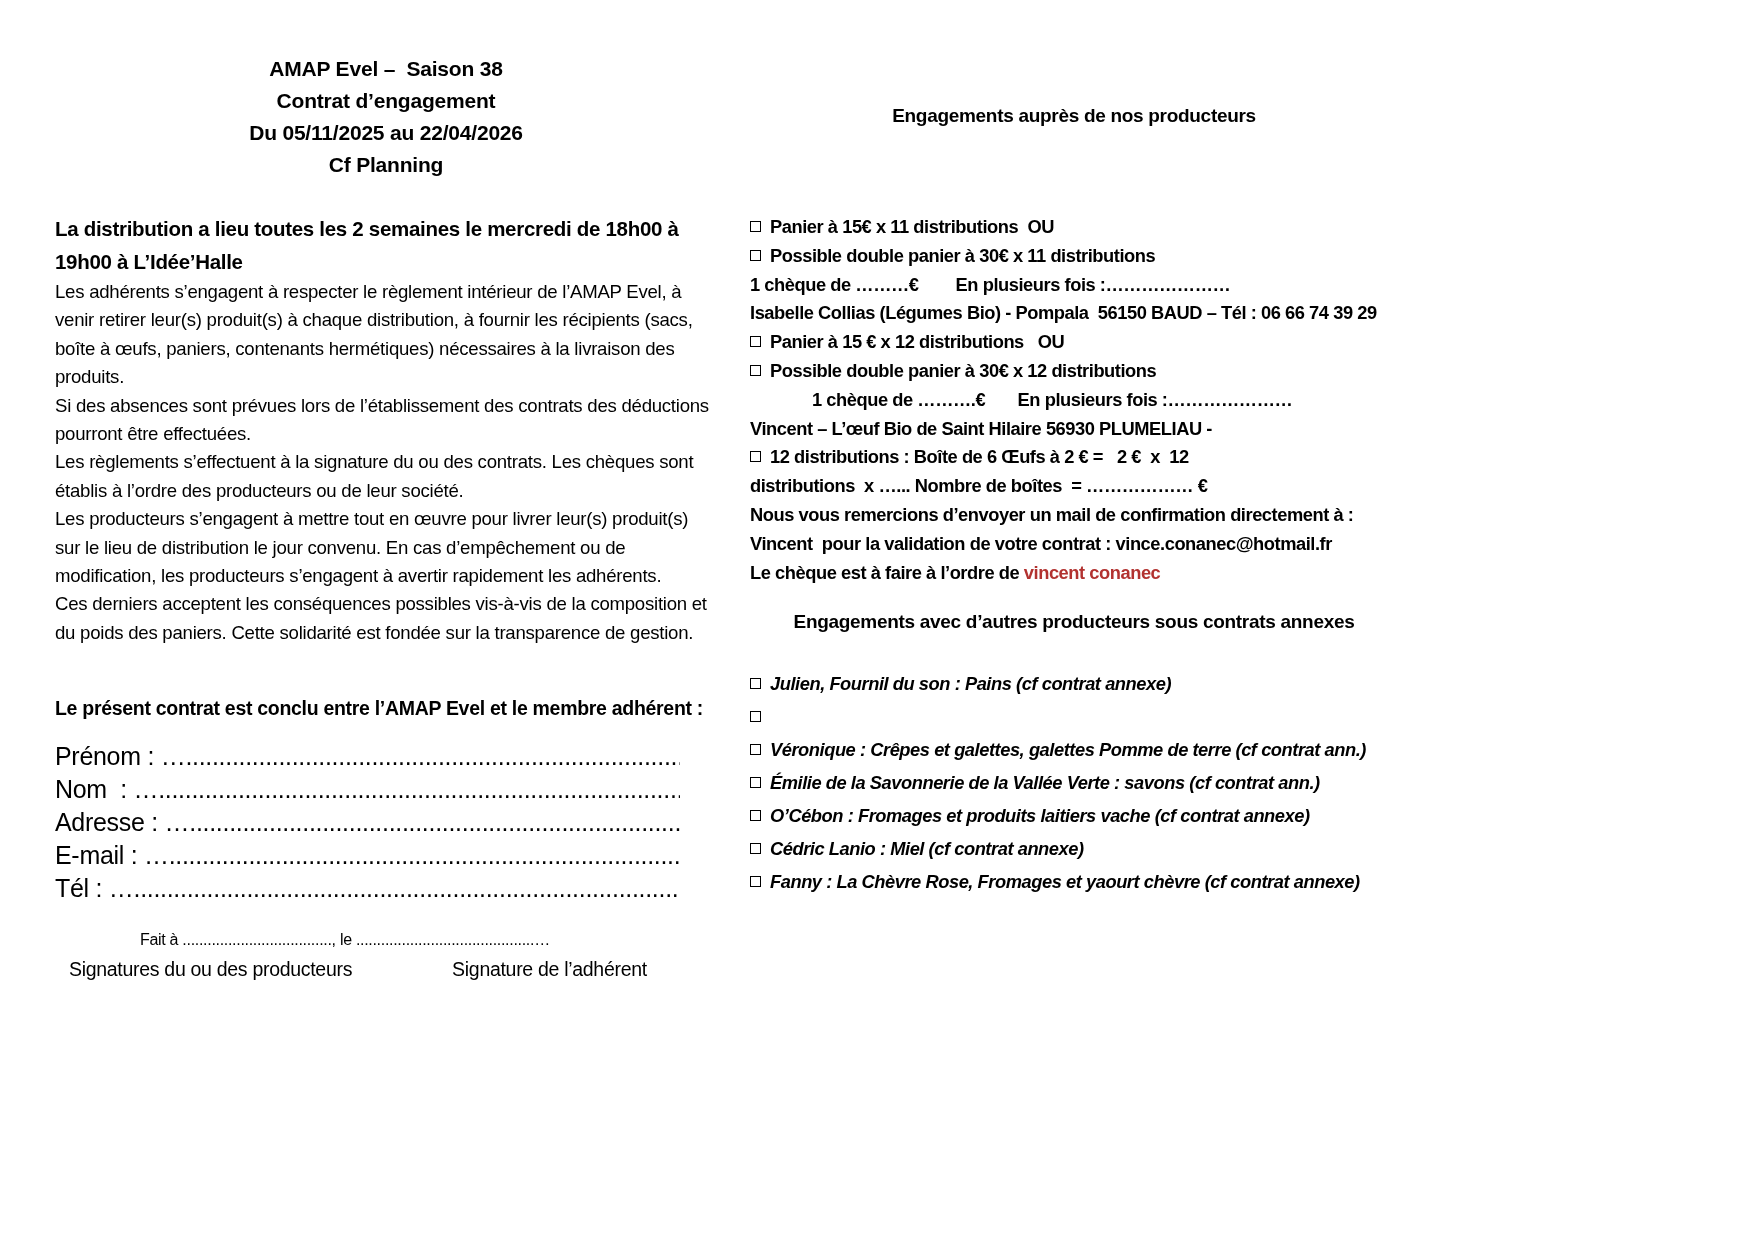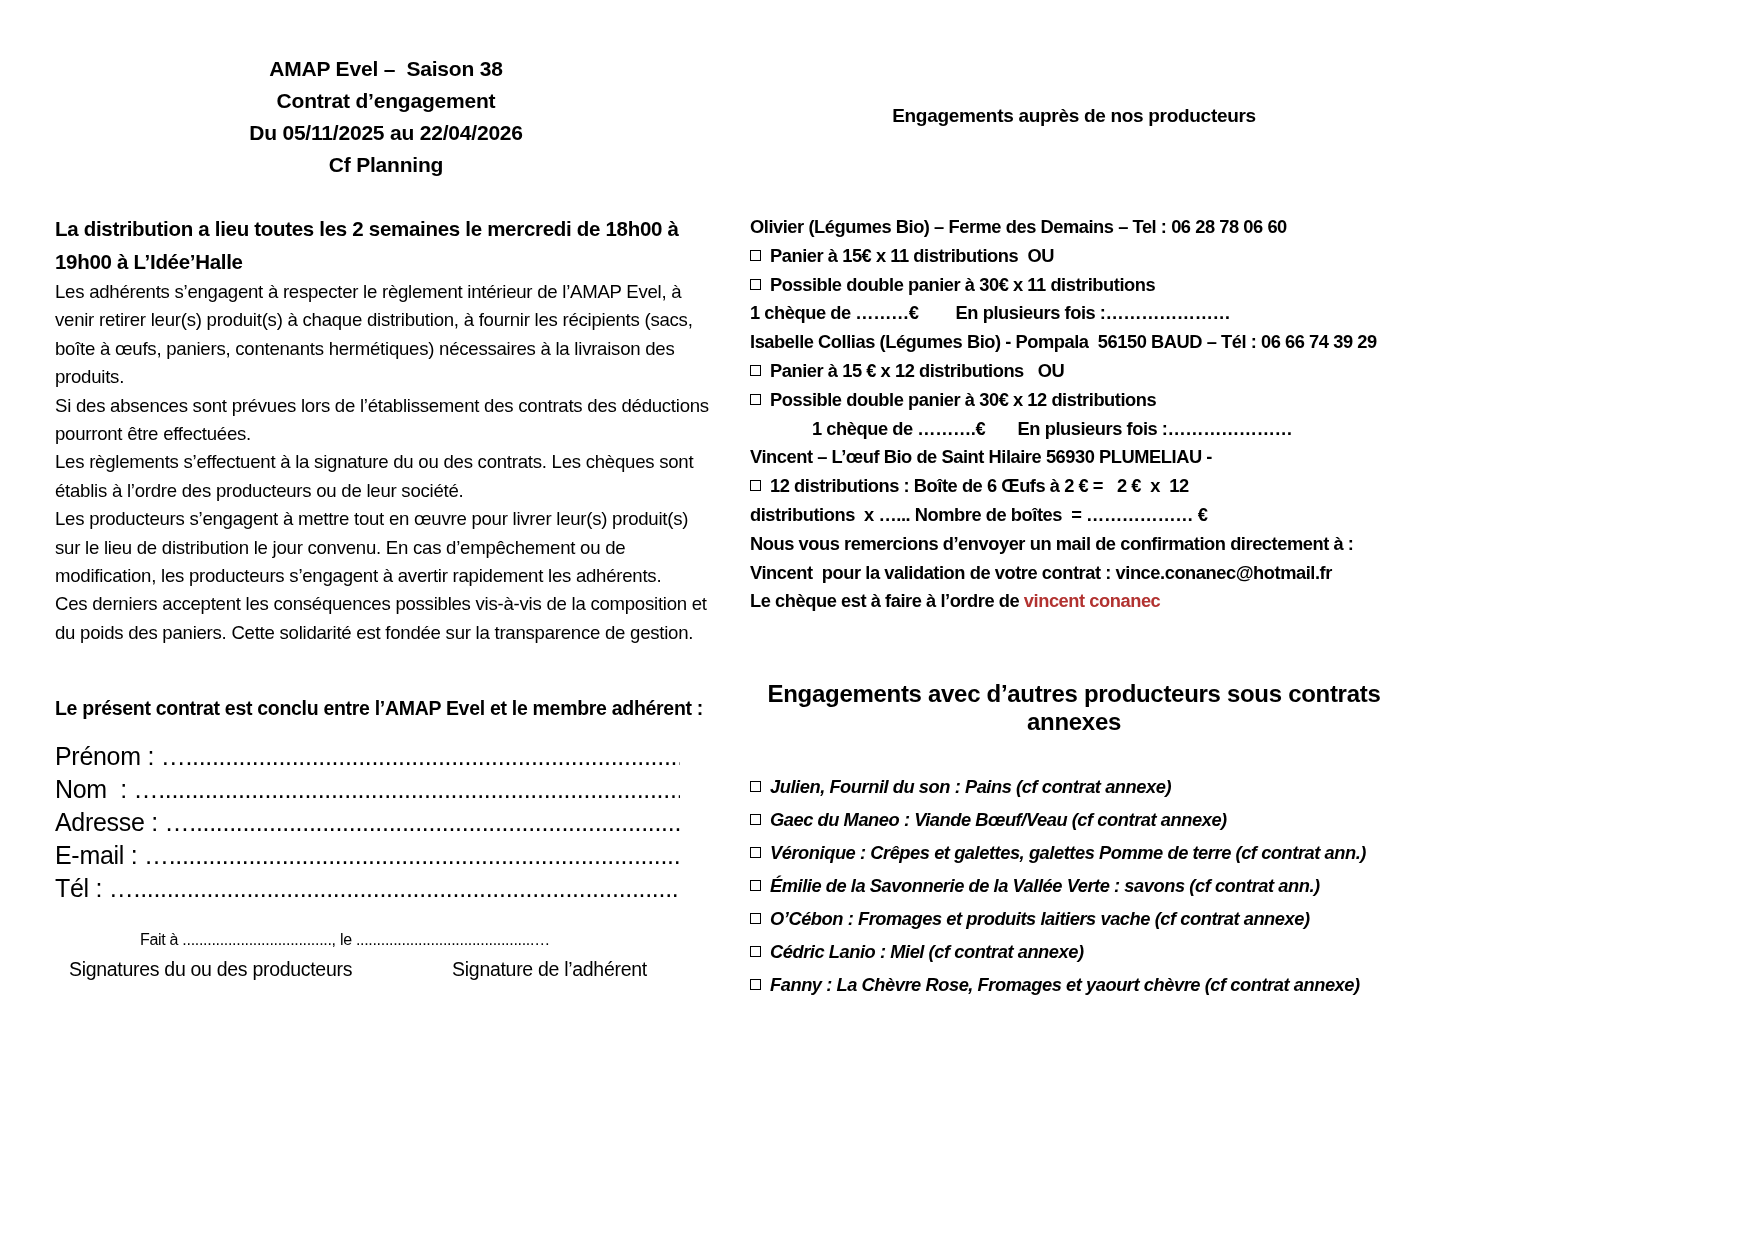--- a/index.html
+++ b/index.html
@@ -24,21 +24,21 @@
   .sig-left{margin-left:14px;}
   .sig-right{margin-left:100px;}
 
   
   .right-col{position:absolute;left:750px;top:105px;width:648px;}
   .right-header{text-align:center;font-weight:bold;font-size:19px;letter-spacing:-0.3px;}
   .producers{margin-top:86px;}
   .r-line{font-weight:bold;font-size:18.3px;line-height:28.8px;letter-spacing:-0.45px;white-space:pre;}
   .r-line.indent{padding-left:62px;}
   .checkbox{display:inline-block;width:9px;height:9px;border:1.7px solid #000;margin-right:9px;vertical-align:1px;box-sizing:content-box;}
-  .right-header2{margin-top:64px;text-align:center;font-weight:bold;font-size:24px;letter-spacing:-0.3px;}
+  .right-header2{margin-top:24px;text-align:center;font-weight:bold;font-size:19px;letter-spacing:-0.3px;}
   .annex{margin-top:34px;}
   .annex .r-line{line-height:33px;font-style:italic;}
   .red{color:var(--accent-red,#b23230);}
 </style>
 </head>
 <body>
 
 <div class="doc">
 
   <div class="left-col">
@@ -74,21 +74,20 @@
     <div class="signatures">
       <div class="sig-left">Signatures du ou des producteurs</div>
       <div class="sig-right">Signature de l’adhérent</div>
     </div>
   </div>
 
   <div class="right-col">
     <div class="right-header">Engagements auprès de nos producteurs</div>
 
     <div class="producers">
-      <div class="r-line">Olivier (Légumes Bio) – Ferme des Demains – Tel : 06 28 78 06 60</div>
       <div class="r-line"><span class="checkbox"></span><span>Panier à 15€ x 11 distributions  OU</span></div>
       <div class="r-line"><span class="checkbox"></span><span>Possible double panier à 30€ x 11 distributions</span></div>
       <div class="r-line">1 chèque de ………€        En plusieurs fois :…………………</div>
 
       <div class="r-line">Isabelle Collias (Légumes Bio) - Pompala  56150 BAUD – Tél : 06 66 74 39 29</div>
       <div class="r-line"><span class="checkbox"></span><span>Panier à 15 € x 12 distributions   OU</span></div>
       <div class="r-line"><span class="checkbox"></span><span>Possible double panier à 30€ x 12 distributions</span></div>
       <div class="r-line indent">1 chèque de ……….€       En plusieurs fois :…………………</div>
 
       <div class="r-line">Vincent – L’œuf Bio de Saint Hilaire 56930 PLUMELIAU -</div>
@@ -96,21 +95,21 @@
       <div class="r-line">distributions  x …... Nombre de boîtes  = ……………… €</div>
       <div class="r-line">Nous vous remercions d’envoyer un mail de confirmation directement à :</div>
       <div class="r-line">Vincent  pour la validation de votre contrat : vince.conanec@hotmail.fr</div>
       <div class="r-line"><span>Le chèque est à faire à l’ordre de </span><span class="red">vincent conanec</span></div>
     </div>
 
     <div class="right-header2">Engagements avec d’autres producteurs sous contrats annexes</div>
 
     <div class="annex">
       <div class="r-line"><span class="checkbox"></span><span>Julien, Fournil du son : Pains (cf contrat annexe)</span></div>
-      <div class="r-line"><span class="checkbox"></span><span>Gaec du Maneo : Viande Bœuf/Veau (cf contrat annexe)</span></div>
+      <div class="r-line"><span class="checkbox"></span></div>
       <div class="r-line"><span class="checkbox"></span><span>Véronique : Crêpes et galettes, galettes Pomme de terre (cf contrat ann.)</span></div>
       <div class="r-line"><span class="checkbox"></span><span>Émilie de la Savonnerie de la Vallée Verte : savons (cf contrat ann.)</span></div>
       <div class="r-line"><span class="checkbox"></span><span>O’Cébon : Fromages et produits laitiers vache (cf contrat annexe)</span></div>
       <div class="r-line"><span class="checkbox"></span><span>Cédric Lanio : Miel (cf contrat annexe)</span></div>
       <div class="r-line"><span class="checkbox"></span><span>Fanny : La Chèvre Rose, Fromages et yaourt chèvre (cf contrat annexe)</span></div>
     </div>
   </div>
 
 </div>
 

